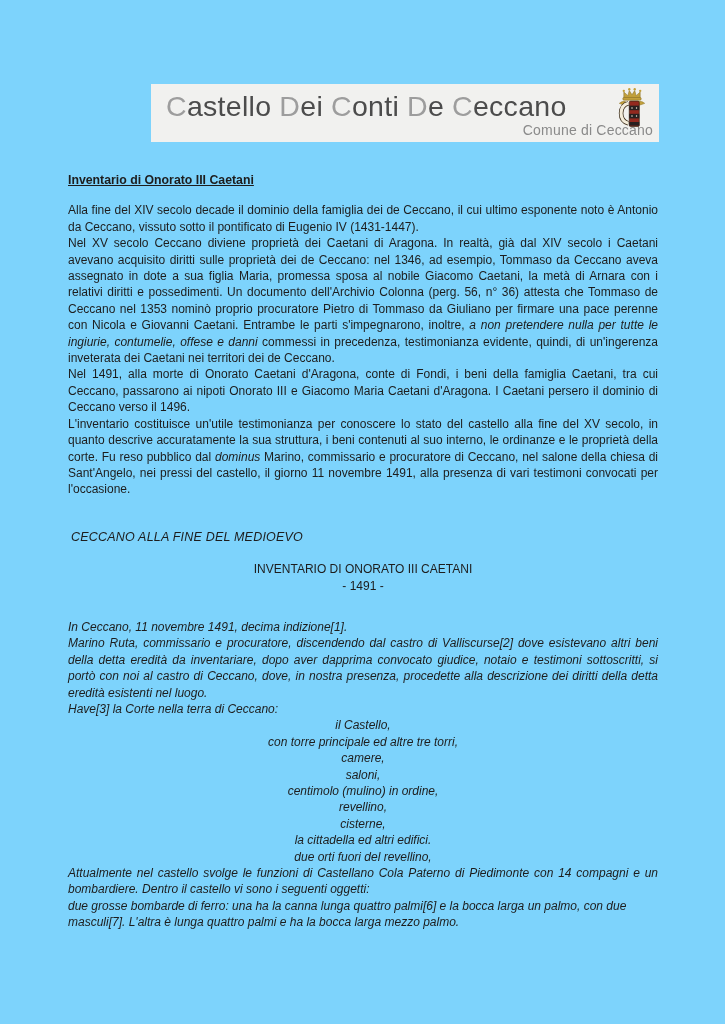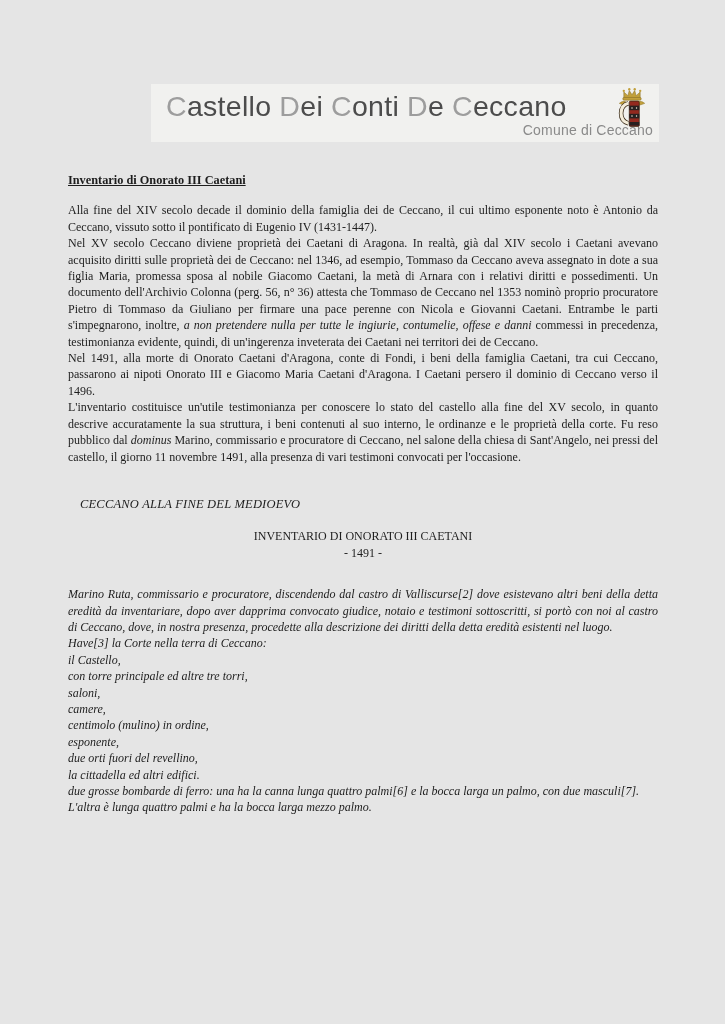--- a/index.html
+++ b/index.html
@@ -1,19 +1,19 @@
 <!DOCTYPE html>
 <html><head>
 <meta charset="utf-8">
 <style>
   html,body{margin:0;padding:0;background:#ffffff;}
   .page{
     position:relative;
     width:725px;height:1024px;
-    background:#e5e5e5;
+    background:#7dd3fc;
     overflow:hidden;
     font-family:"Liberation Sans","DejaVu Sans",sans-serif;
     color:#1d1d1d;
   }
   
   .header-bar{
     position:absolute;left:151px;top:84px;width:508px;height:58px;
     background:#f1f1ef;
   }
   .header-title{
@@ -24,37 +24,37 @@
   .header-title .word{margin-right:.28em;}
   .header-title .cap{color:#9d9d9d;}
   .crest{position:absolute;right:7px;top:2px;width:40px;height:42px;}
   .header-subtitle{
     position:absolute;right:6px;bottom:4px;
     font-size:14px;color:#8a8a8a;letter-spacing:.2px;
   }
   
   .doc{
     position:absolute;left:68px;top:172px;width:590px;
-    font-size:12px;line-height:16.4px;font-family:Liberation Serif, serif;
+    font-size:12px;line-height:16.4px;
   }
   .doc-heading{
     font-size:12.3px;font-weight:bold;text-decoration:underline;
     margin:0 0 14px 0;
   }
   p.just{text-align:justify;margin:0;}
   p.plain{margin:0;}
   .section-title{
     font-style:italic;font-size:12.5px;letter-spacing:.2px;
-    margin:31px 0 0 12px;
+    margin:31px 0 0 3px;
   }
   .center-block{text-align:center;margin:16px 0 0 0;}
   .center-block div{margin:0;}
   .ital-block{font-style:italic;margin-top:25px;}
   .ital-block p{margin:0;}
-  .inv-list div{margin:0;}
+  .inv-list div{margin:0;text-align:center;}
 </style>
 </head>
 <body>
 
 <div class="page">
 
   <div class="header-bar">
     <div class="header-title"><span class="word"><span class="cap">C</span><span>astello</span></span><span class="word"><span class="cap">D</span><span>ei</span></span><span class="word"><span class="cap">C</span><span>onti</span></span><span class="word"><span class="cap">D</span><span>e</span></span><span class="word"><span class="cap">C</span><span>eccano</span></span></div>
 
     <svg class="crest" viewBox="0 0 44 46" aria-hidden="true">
@@ -98,31 +98,34 @@
     <p class="just"><span>L'inventario costituisce un'utile testimonianza per conoscere lo stato del castello alla fine del XV secolo, in quanto descrive accuratamente la sua struttura, i beni contenuti al suo interno, le ordinanze e le proprietà della corte. Fu reso pubblico dal </span><i>dominus</i><span> Marino, commissario e procuratore di Ceccano, nel salone della chiesa di Sant'Angelo, nei pressi del castello, il giorno 11 novembre 1491, alla presenza di vari testimoni convocati per l'occasione.</span></p>
 
     <div class="section-title">CECCANO ALLA FINE DEL MEDIOEVO</div>
 
     <div class="center-block">
       <div>INVENTARIO DI ONORATO III CAETANI</div>
       <div>- 1491 -</div>
     </div>
 
     <div class="ital-block">
+      <p class="plain">In Ceccano, 11 novembre 1491, decima indizione[1].</p>
       <p class="just">Marino Ruta, commissario e procuratore, discendendo dal castro di Valliscurse[2] dove esistevano altri beni della detta eredità da inventariare, dopo aver dapprima convocato giudice, notaio e testimoni sottoscritti, si portò con noi al castro di Ceccano, dove, in nostra presenza, procedette alla descrizione dei diritti della detta eredità esistenti nel luogo.</p>
       <p class="plain">Have[3] la Corte nella terra di Ceccano:</p>
 
       <div class="inv-list">
         <div>il Castello,</div>
         <div>con torre principale ed altre tre torri,</div>
+        <div>camere,</div>
         <div>saloni,</div>
-        <div>camere,</div>
         <div>centimolo (mulino) in ordine,</div>
-        <div>esponente,</div>
+        <div>revellino,</div>
+        <div>cisterne,</div>
+        <div>la cittadella ed altri edifici.</div>
         <div>due orti fuori del revellino,</div>
-        <div>la cittadella ed altri edifici.</div>
       </div>
 
+      <p class="just">Attualmente nel castello svolge le funzioni di Castellano Cola Paterno di Piedimonte con 14 compagni e un bombardiere. Dentro il castello vi sono i seguenti oggetti:</p>
       <p class="plain">due grosse bombarde di ferro: una ha la canna lunga quattro palmi[6] e la bocca larga un palmo, con due masculi[7]. L'altra è lunga quattro palmi e ha la bocca larga mezzo palmo.</p>
     </div>
 
   </div>
 </div>
 
 </body></html>

